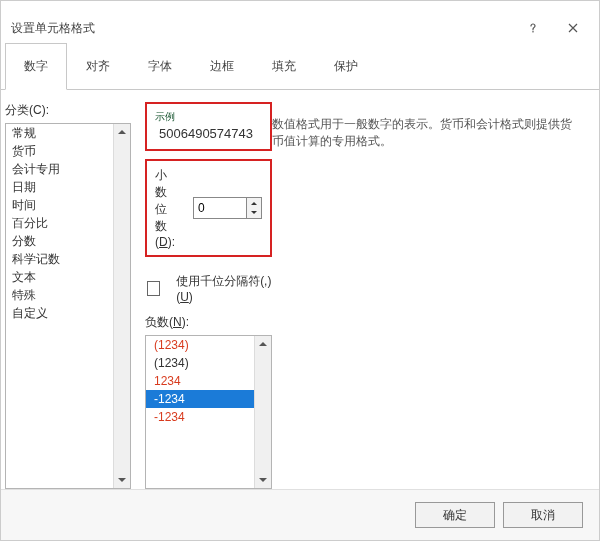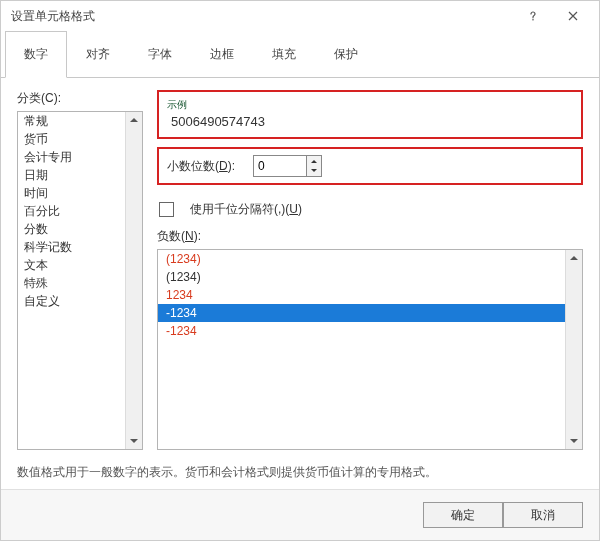--- a/index.html
+++ b/index.html
@@ -1,24 +1,24 @@
 <!DOCTYPE html>
 <html><head>
 <meta charset="utf-8">
 <style>
   html,body{margin:0;padding:0;font-family:"Microsoft YaHei","Segoe UI",sans-serif;font-size:12px;color:#333;background:#fff}
   .window{width:600px;height:541px;box-sizing:border-box;background:#fff;border:1px solid #ccc;position:relative;display:flex;flex-direction:column}
-  .titlebar{height:30px;display:flex;align-items:center;padding:0 6px 0 10px;background:#fff}
+  .titlebar{height:30px;display:flex;align-items:center;padding:12px 6px 0 10px;background:#fff}
   .titlebar .title{flex:1;font-size:12px;color:#444}
   .titlebar .tbtn{width:40px;height:28px;display:flex;align-items:center;justify-content:center;color:#666}
   .titlebar .tbtn svg{display:block}
   .tabs{display:flex;border-bottom:1px solid #c8c8c8;padding-left:4px;background:#fff}
   .tab{padding:14px 18px;color:#444;border:1px solid transparent;margin-bottom:-1px;cursor:pointer}
   .tab.active{border:1px solid #c8c8c8;border-bottom:1px solid #fff;background:#fff}
-  .body{flex:1;padding:12px 16px 0 16px;display:flex;flex-direction:column}
+  .body{flex:1;padding:12px 16px 0 4px;display:flex;flex-direction:row}
   .row-top{display:flex;gap:14px;flex:1;min-height:0}
   .left-col{display:flex;flex-direction:column;width:126px}
   .label{font-size:12px;color:#333;margin-bottom:4px}
   .listbox{flex:1;border:1px solid #b4b4b4;background:#fff;position:relative;overflow:hidden}
   .listbox-inner{position:absolute;inset:0;overflow:hidden}
   .listbox .item{padding:1px 6px;font-size:12px;color:#333;line-height:16px;cursor:default}
   .listbox .item.selected{background:#1b7bd8;color:#fff}
   .scrollbar{position:absolute;right:0;top:0;bottom:0;width:16px;background:#f0f0f0;border-left:1px solid #dcdcdc}
   .scroll-arrow{height:16px;display:flex;align-items:center;justify-content:center;color:#555}
   .right-col{flex:1;display:flex;flex-direction:column;min-width:0}
@@ -29,21 +29,21 @@
   .spin-wrap{display:flex;align-items:stretch;border:1px solid #888;height:20px}
   .spin-input{border:none;width:44px;padding:0 4px;font-size:12px;outline:none}
   .spin-btns{display:flex;flex-direction:column;border-left:1px solid #888;width:14px}
   .spin-btns div{flex:1;display:flex;align-items:center;justify-content:center;background:#f2f2f2;cursor:pointer}
   .spin-btns svg{display:block}
   .chk-row{display:flex;align-items:center;gap:16px;margin:8px 0 10px 2px}
   .chk{width:13px;height:13px;border:1px solid #666;background:#fff}
   .neglist{flex:1;border:1px solid #b4b4b4;background:#fff;position:relative;overflow:hidden;min-height:100px}
   .neglist .nitem{padding:1px 8px;font-size:12px;line-height:16px;cursor:default}
   .desc{margin:14px 0 8px 0;font-size:12px;color:#555}
-  .footer{display:flex;justify-content:flex-end;padding:12px 16px;border-top:1px solid #e0e0e0;background:#f7f7f7}
+  .footer{display:flex;justify-content:flex-end;gap:8px;padding:12px 16px;border-top:1px solid #e0e0e0;background:#f7f7f7}
   .btn{min-width:78px;height:24px;border:1px solid #999;background:#f2f2f2;display:flex;align-items:center;justify-content:center;font-size:12px;cursor:pointer}
   u.mn{text-decoration:underline}
 </style>
 </head>
 <body>
 
 <div class="window">
   <div class="titlebar">
     <div class="title">设置单元格格式</div>
     <div class="tbtn">

